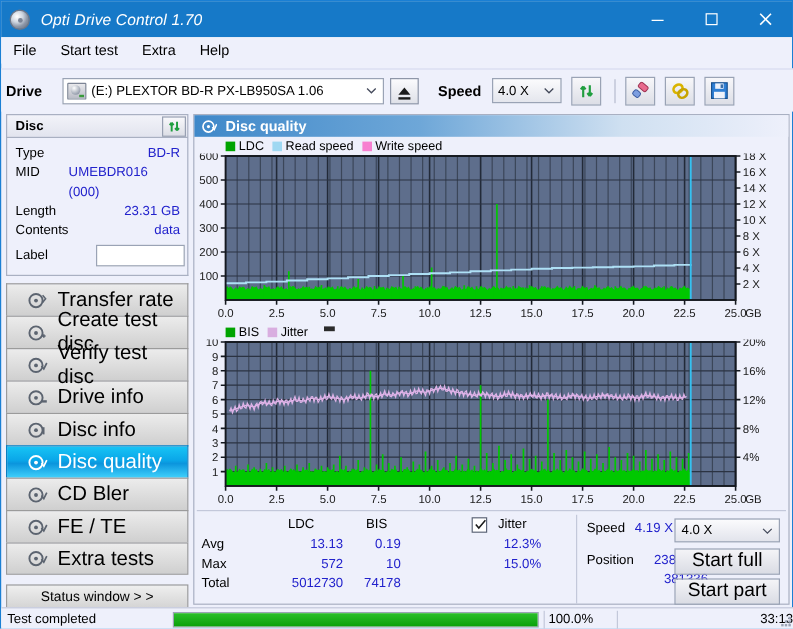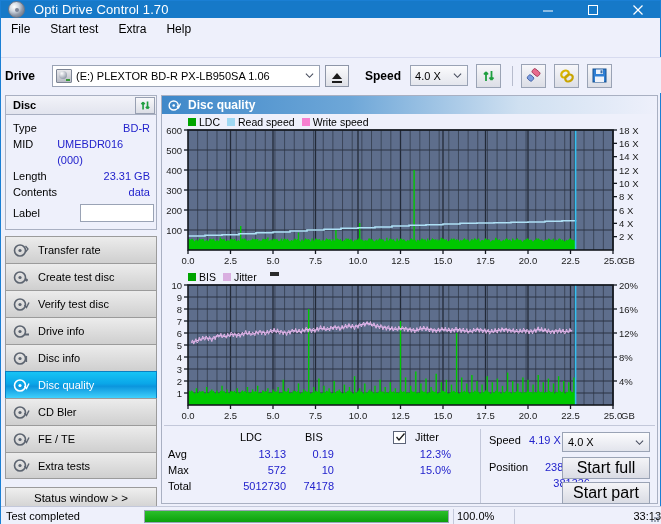--- a/index.html
+++ b/index.html
@@ -12,26 +12,27 @@
   }
   #app {
     position: relative;
     width: 661px; height: 524px;
     border: 1px solid #1a7fd4;
     background: #eef0fb;
   }
 
   
   .titlebar {
-    height: 17px;
+    height: 30px;
     background: #1679c8;
     display: flex;
     align-items: center;
     padding-left: 7px;
     color: #fff;
+    font-style: italic;
   }
   .app-icon {
     width: 17px; height: 17px;
     border-radius: 50%;
     background: radial-gradient(circle at 35% 32%, #ffffff 0%, #cfd6e0 34%, #8d97a8 60%, #5d6574 100%);
     border: 1px solid #6d7788;
     position: relative;
     flex: 0 0 auto;
   }
   .app-icon::after {
@@ -214,22 +215,22 @@
     background:#f3f2e0; border:1px solid #a39a4a;
   }
 
   .sidebtn-list { margin-top: 6px; }
   .sidebtn {
     height: 27px;
     background: linear-gradient(#ececec,#cfcfcf);
     border: 1px solid #9b9b9b;
     border-bottom: none;
     display: flex; align-items: center;
-    padding-left: 7px;
-    font-size: 11px; color: #000;
+    padding-left: 17px;
+    font-size: 17px; color: #000;
   }
   .sidebtn:last-child { border-bottom: 1px solid #9b9b9b; }
   .sidebtn.active {
     background: linear-gradient(#17c4f5 0%, #0aa6e8 45%, #0b95dd 55%, #3fd0fb 100%);
     color: #fff;
     border-color: #0b7fc0;
   }
   .sb-ico { width: 17px; height: 15px; flex: 0 0 auto; }
   .sb-text { margin-left: 8px; }
 

